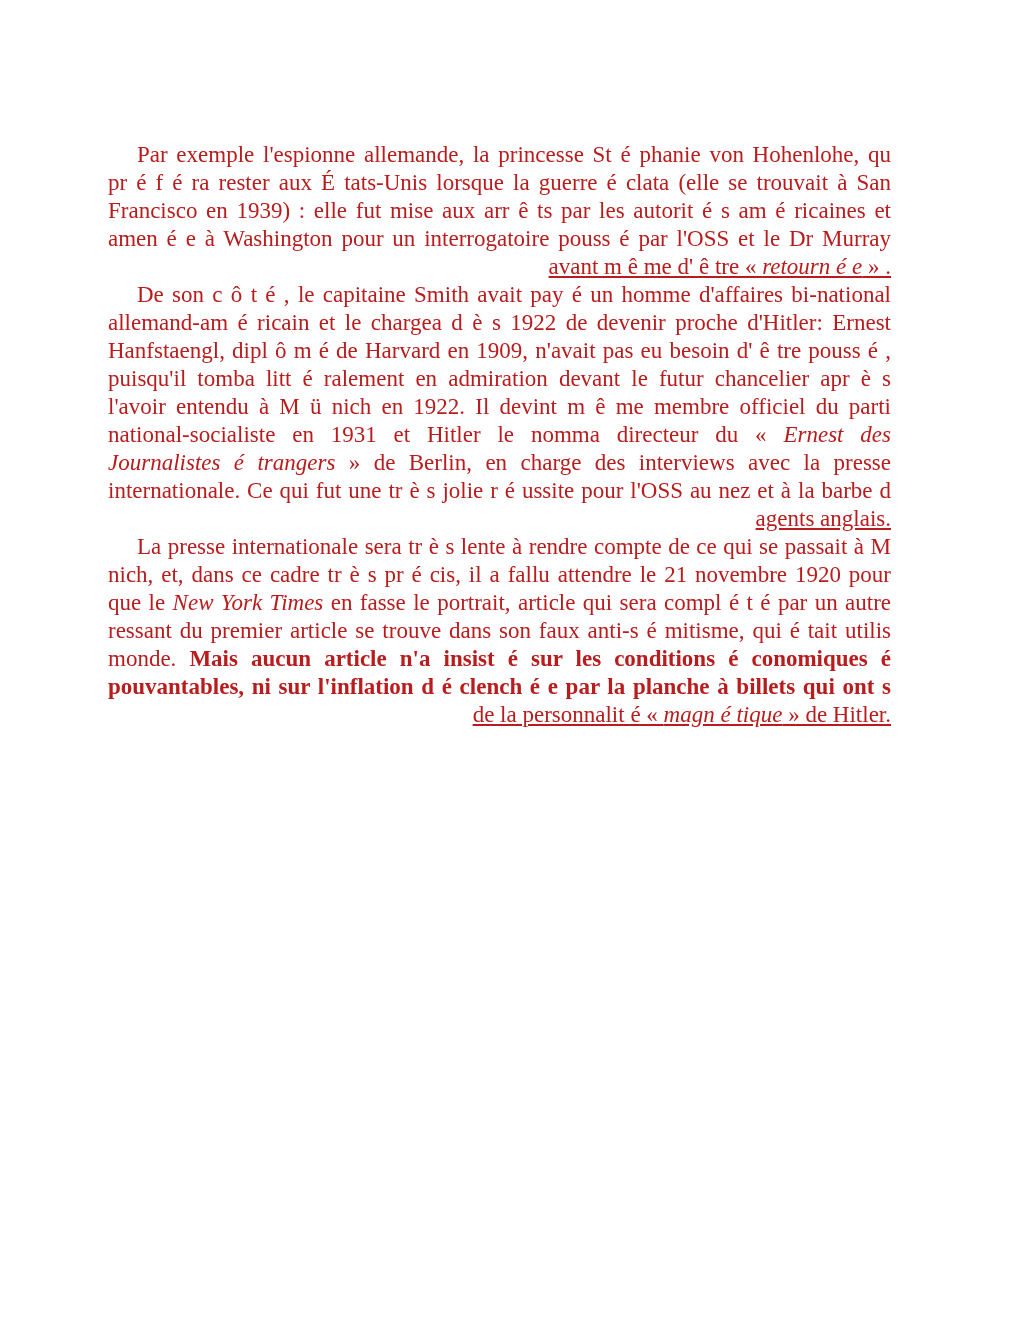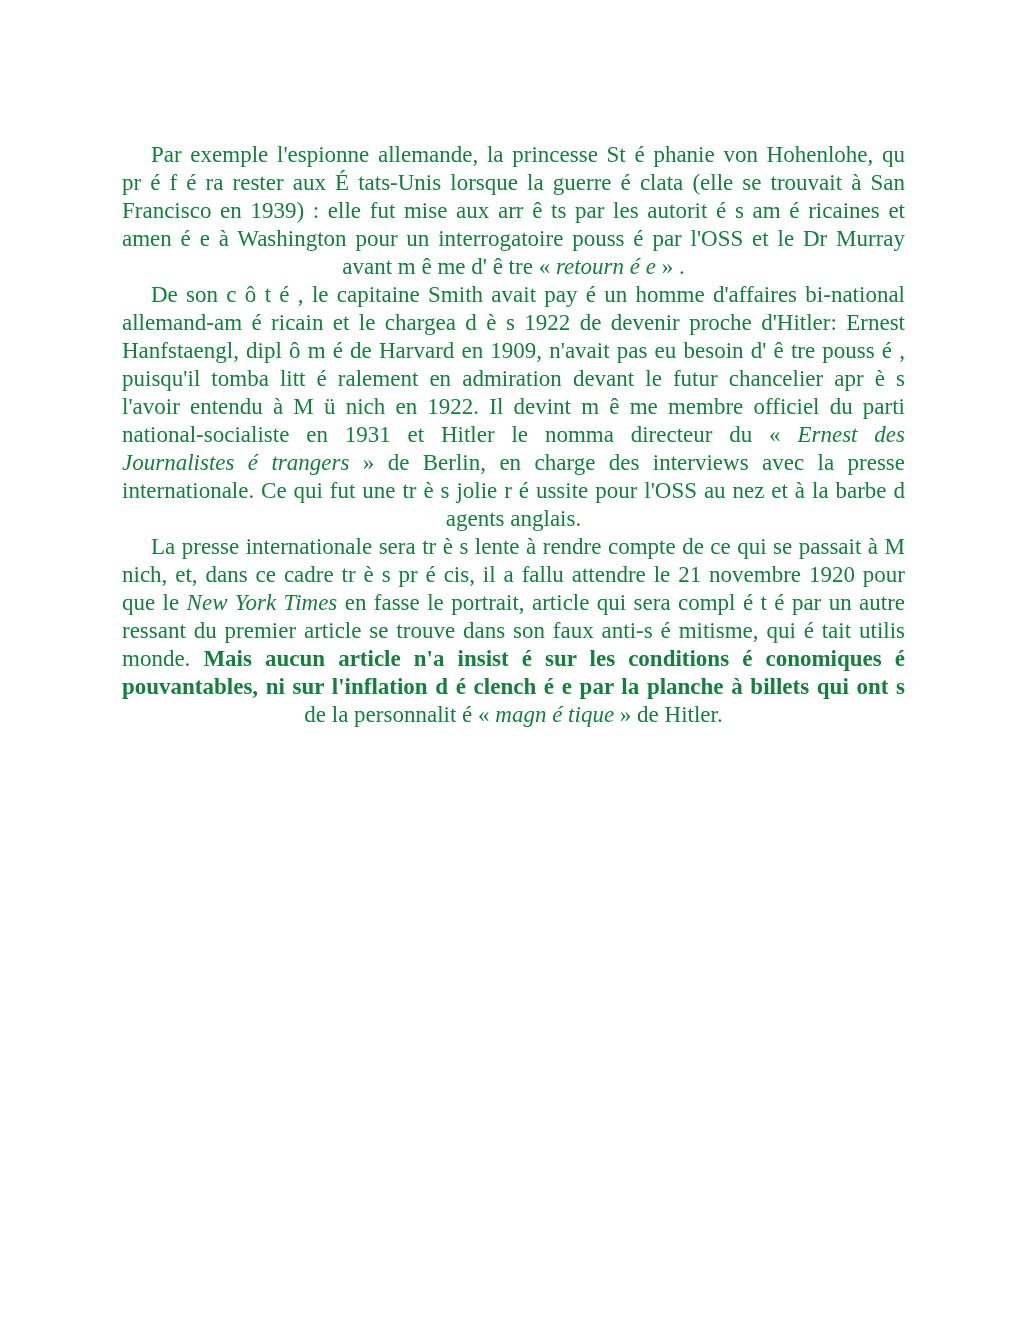--- a/index.html
+++ b/index.html
@@ -9,40 +9,41 @@
   }
   .page {
     position: relative;
     width: 1024px;
     height: 1325px;
     background: #ffffff;
     overflow: hidden;
   }
   .page-text {
     position: absolute;
-    left: 122px;
+    left: 108px;
     top: 141px;
     width: 783px;
     overflow: hidden;
     font-family: "Liberation Serif", "DejaVu Serif", serif;
     font-size: 23px;
     line-height: 28px;
-    color: #15803d;
+    color: #b91c1c;
   }
   .paragraph { margin: 0; padding: 0; }
   .line {
     height: 28px;
     overflow: visible;
   }
   .line.j {
     text-align: justify;
     text-align-last: justify;
   }
   .line.last {
-    text-align: center;
+    text-align: right;
+    text-decoration: underline;
   }
   .line.indent {
     padding-left: 29px;
   }
   .seg-r { font-style: normal; font-weight: normal; }
   .seg-i { font-style: italic; }
   .seg-b { font-weight: bold; }
 </style>
 </head>
 <body>

